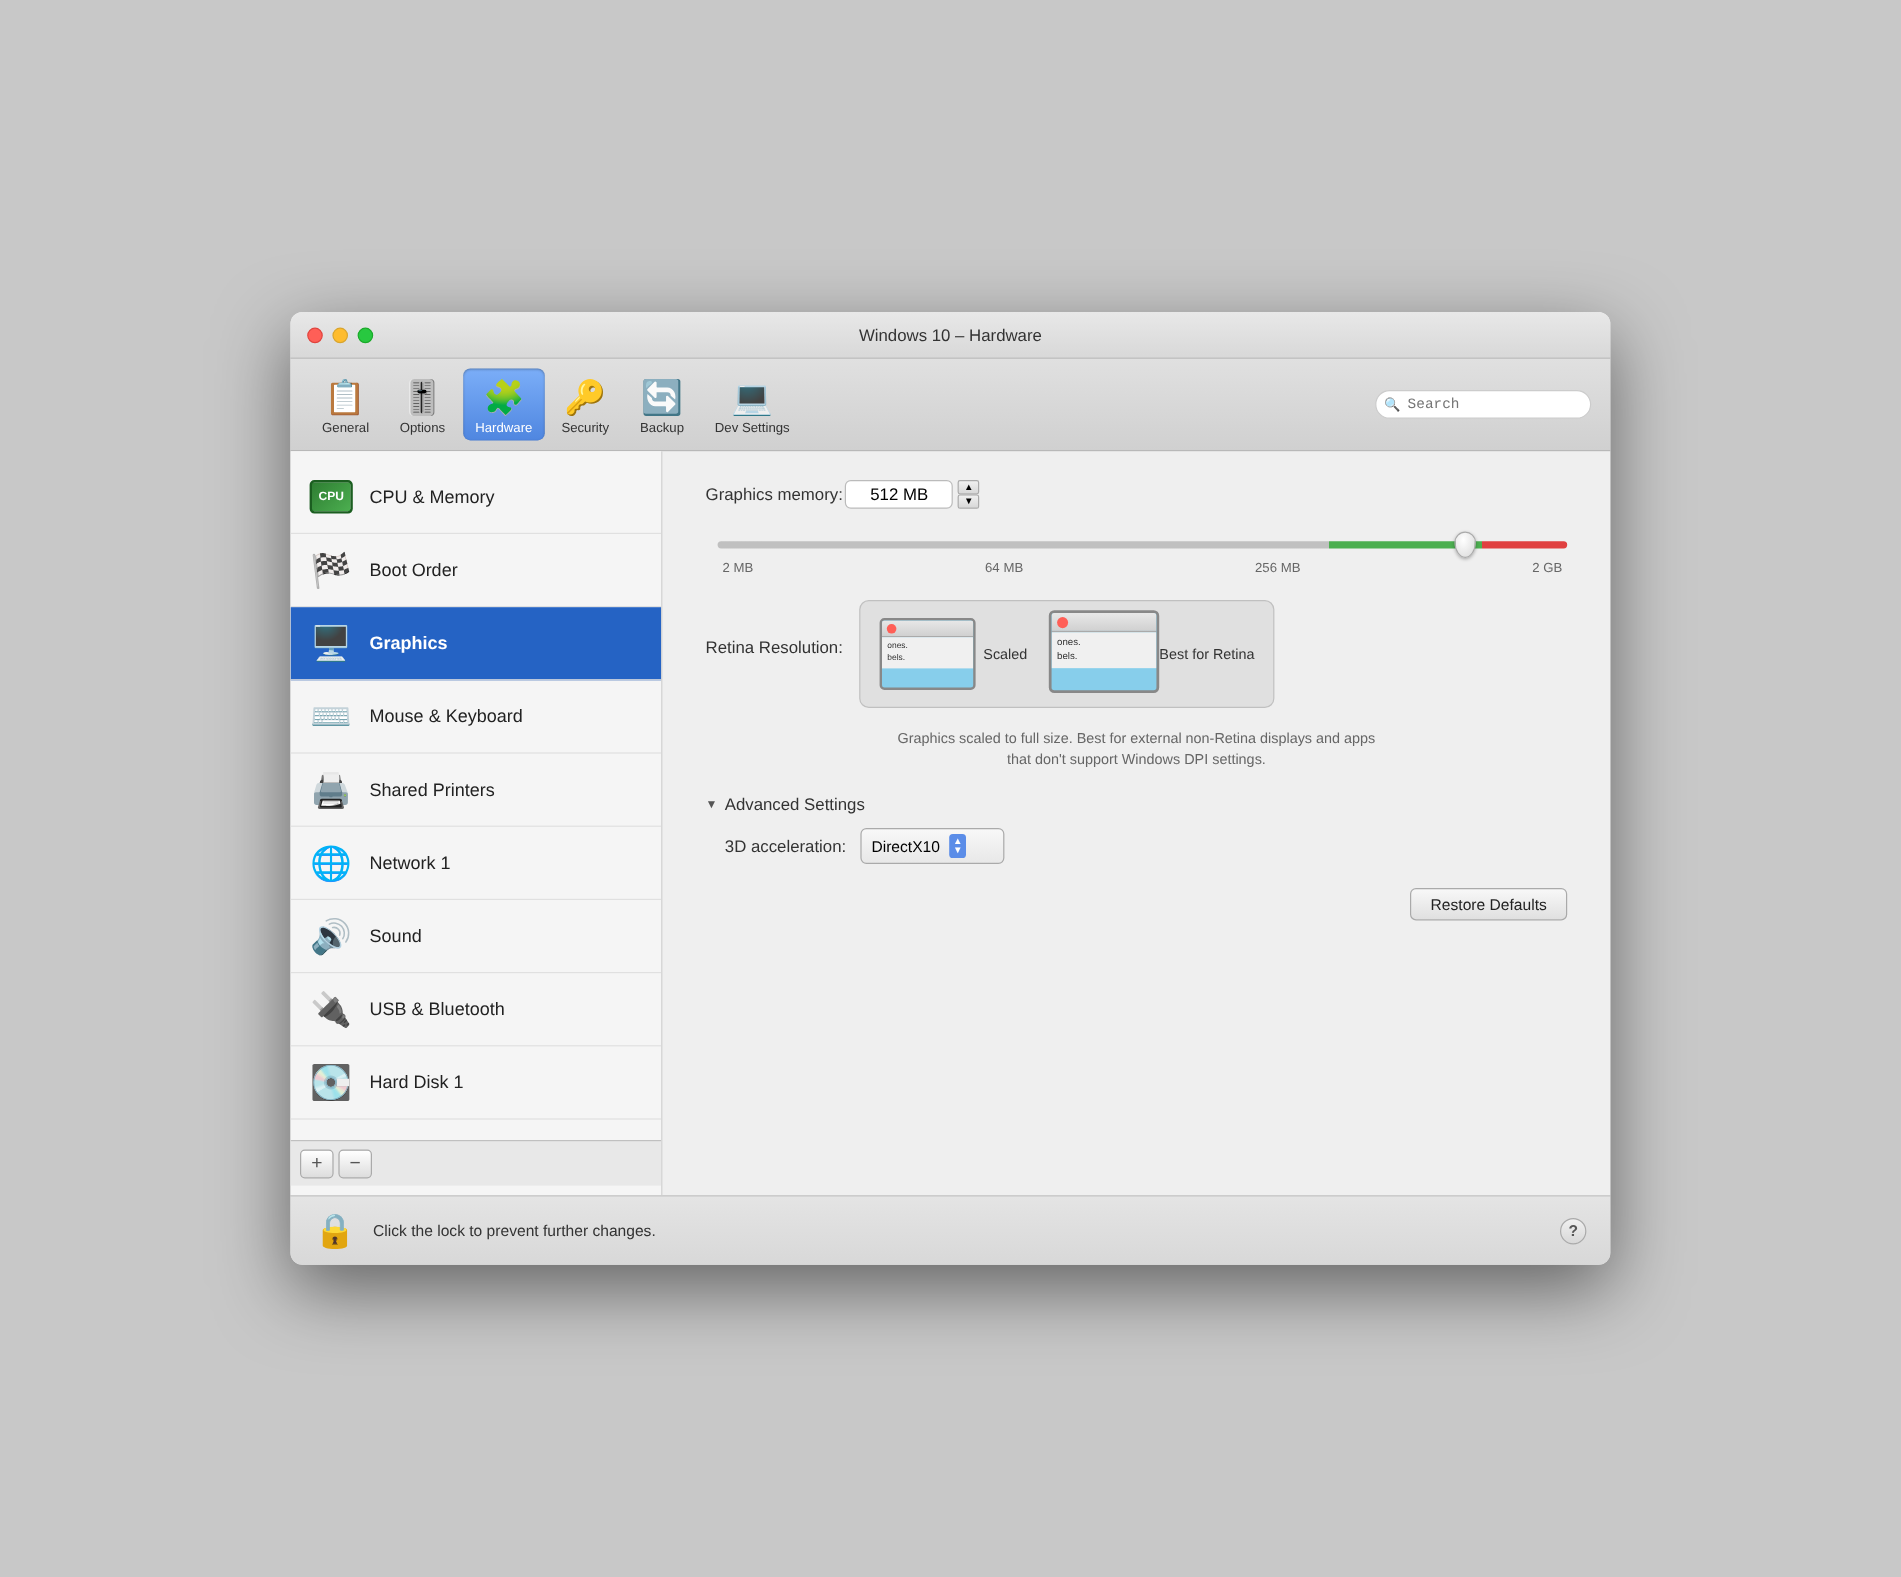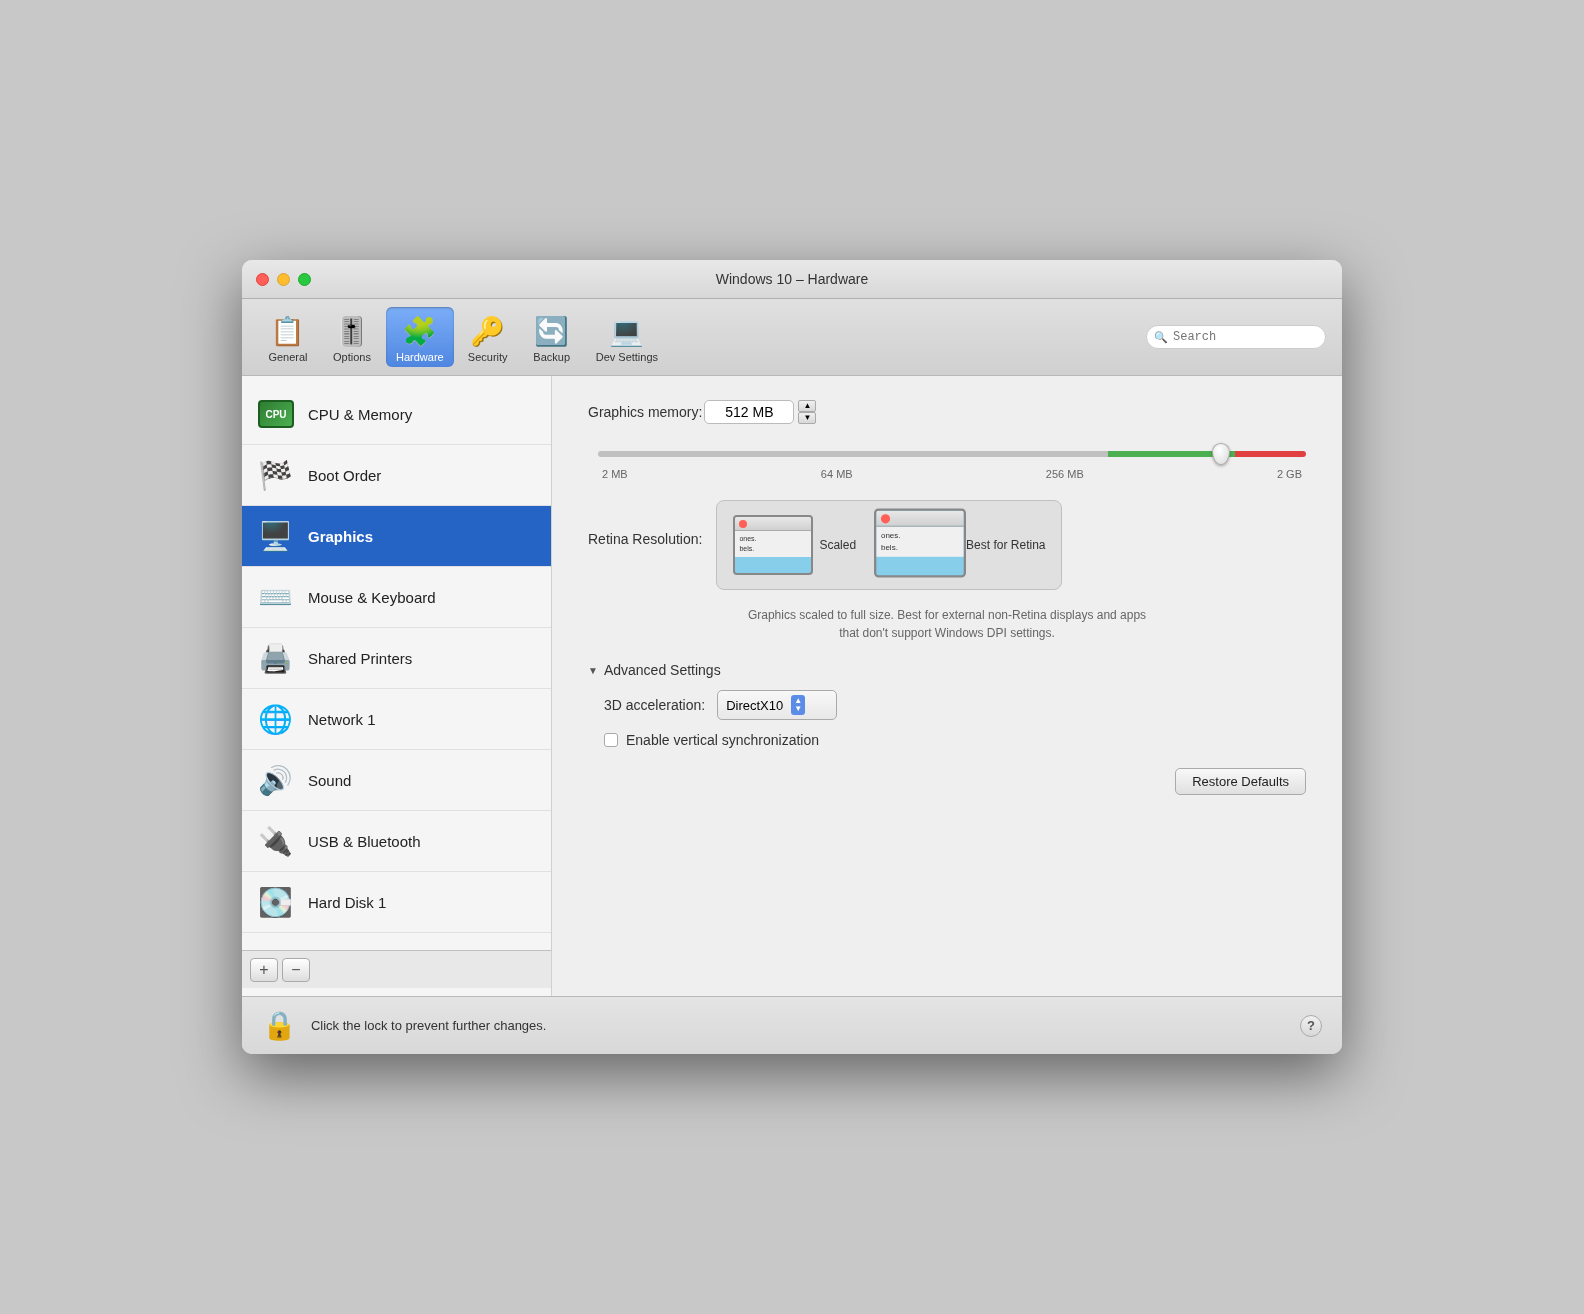--- a/index.html
+++ b/index.html
@@ -667,24 +667,20 @@
         <div class="field-row">
           <span class="field-label">3D acceleration:</span>
           <div class="select-box">
             <span>DirectX10</span>
             <div class="select-arrows">
               <span class="select-arrow">▲</span>
               <span class="select-arrow">▼</span>
             </div>
           </div>
         </div>
-        <div class="checkbox-row">
-          <div class="checkbox"></div>
-          <span class="checkbox-label">Enable vertical synchronization</span>
-        </div>
       </div>
 
       <div class="restore-row">
         <button class="restore-btn">Restore Defaults</button>
       </div>
     </div>
   </div>
 
   <div class="bottom-bar">
     <span class="lock-icon">🔒</span>

